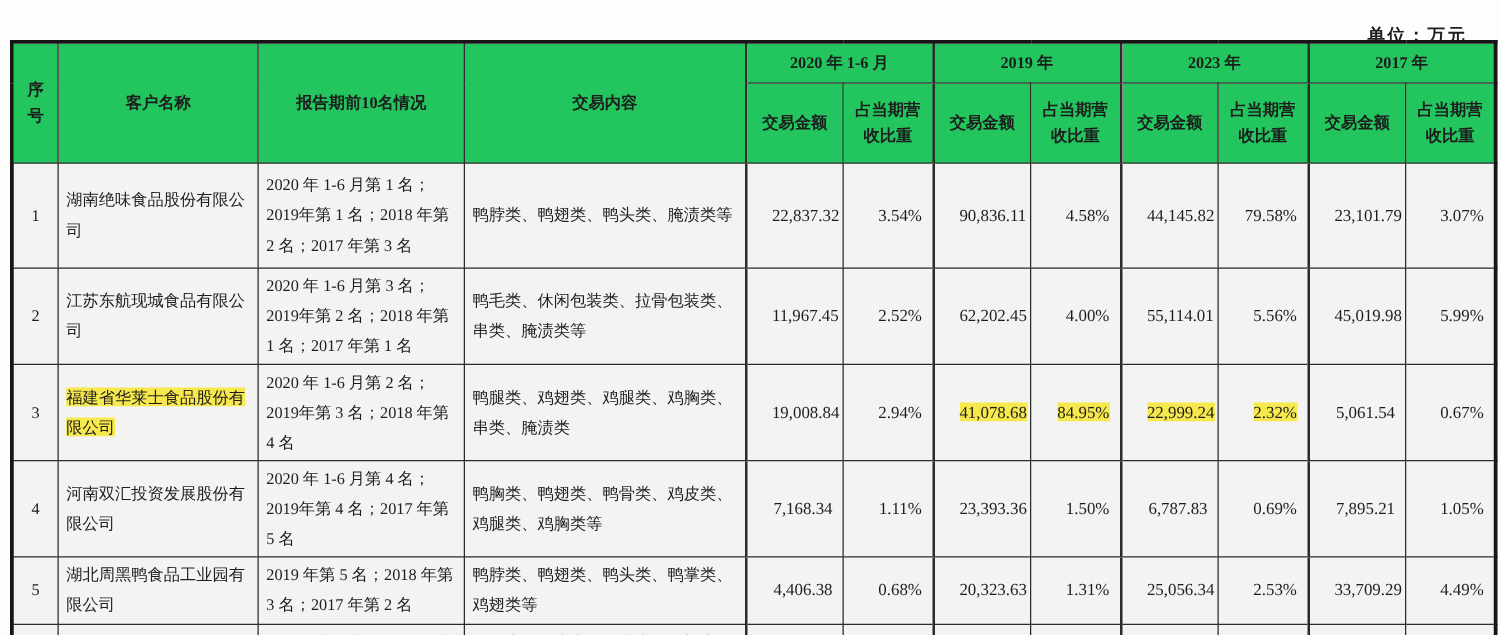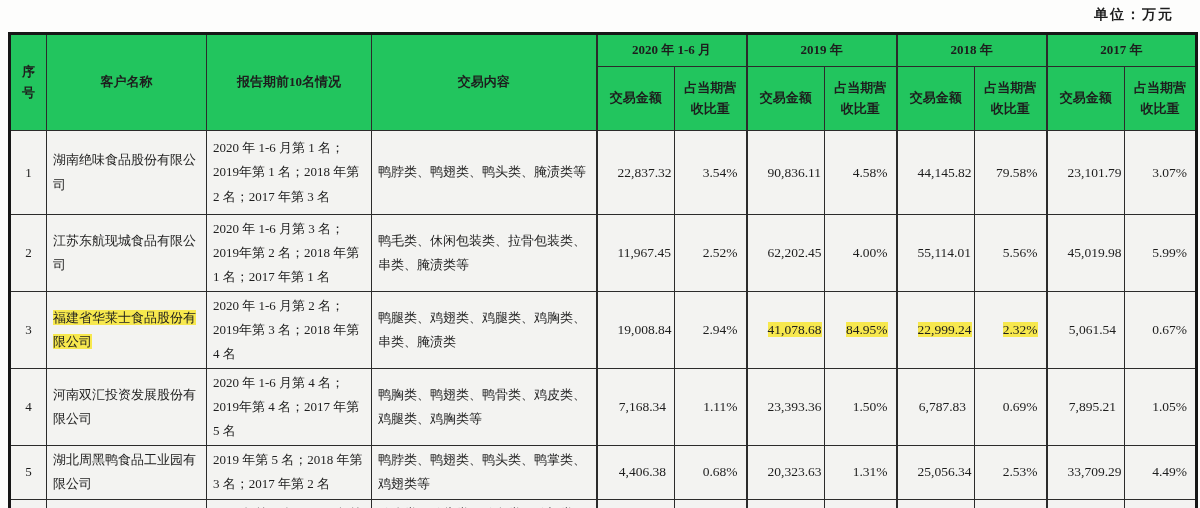--- a/index.html
+++ b/index.html
@@ -7,21 +7,21 @@
     margin: 0; padding: 0;
     width: 1200px; height: 508px;
     background: #fdfdfc;
     font-family: "Liberation Serif", "DejaVu Serif", serif;
     color: #1d1d1d;
     position: relative;
     overflow: hidden;
   }
   .unit-label {
     position: absolute;
-    top: 6px; right: 26px;
+    top: 20px; right: 26px;
     font-size: 14px;
     font-weight: bold;
     letter-spacing: 2px;
   }
   table.report {
     position: absolute;
     left: 8px; top: 32px;
     width: 1187px;
     border-collapse: collapse;
     table-layout: fixed;
@@ -76,21 +76,21 @@
       <col style="width:72px">
   </colgroup>
   <thead>
     <tr class="hy">
       <th rowspan="2">序号</th>
       <th rowspan="2">客户名称</th>
       <th rowspan="2">报告期前10名情况</th>
       <th rowspan="2">交易内容</th>
       <th colspan="2" class="grp">2020 年 1-6 月</th>
       <th colspan="2" class="grp">2019 年</th>
-      <th colspan="2" class="grp">2018 年</th>
+      <th colspan="2" class="grp">2023 年</th>
       <th colspan="2" class="grp">2017 年</th>
     </tr>
     <tr class="hs">
       <th class="grp">交易金额</th>
       <th>占当期营收比重</th>
       <th class="grp">交易金额</th>
       <th>占当期营收比重</th>
       <th class="grp">交易金额</th>
       <th>占当期营收比重</th>
       <th class="grp">交易金额</th>

